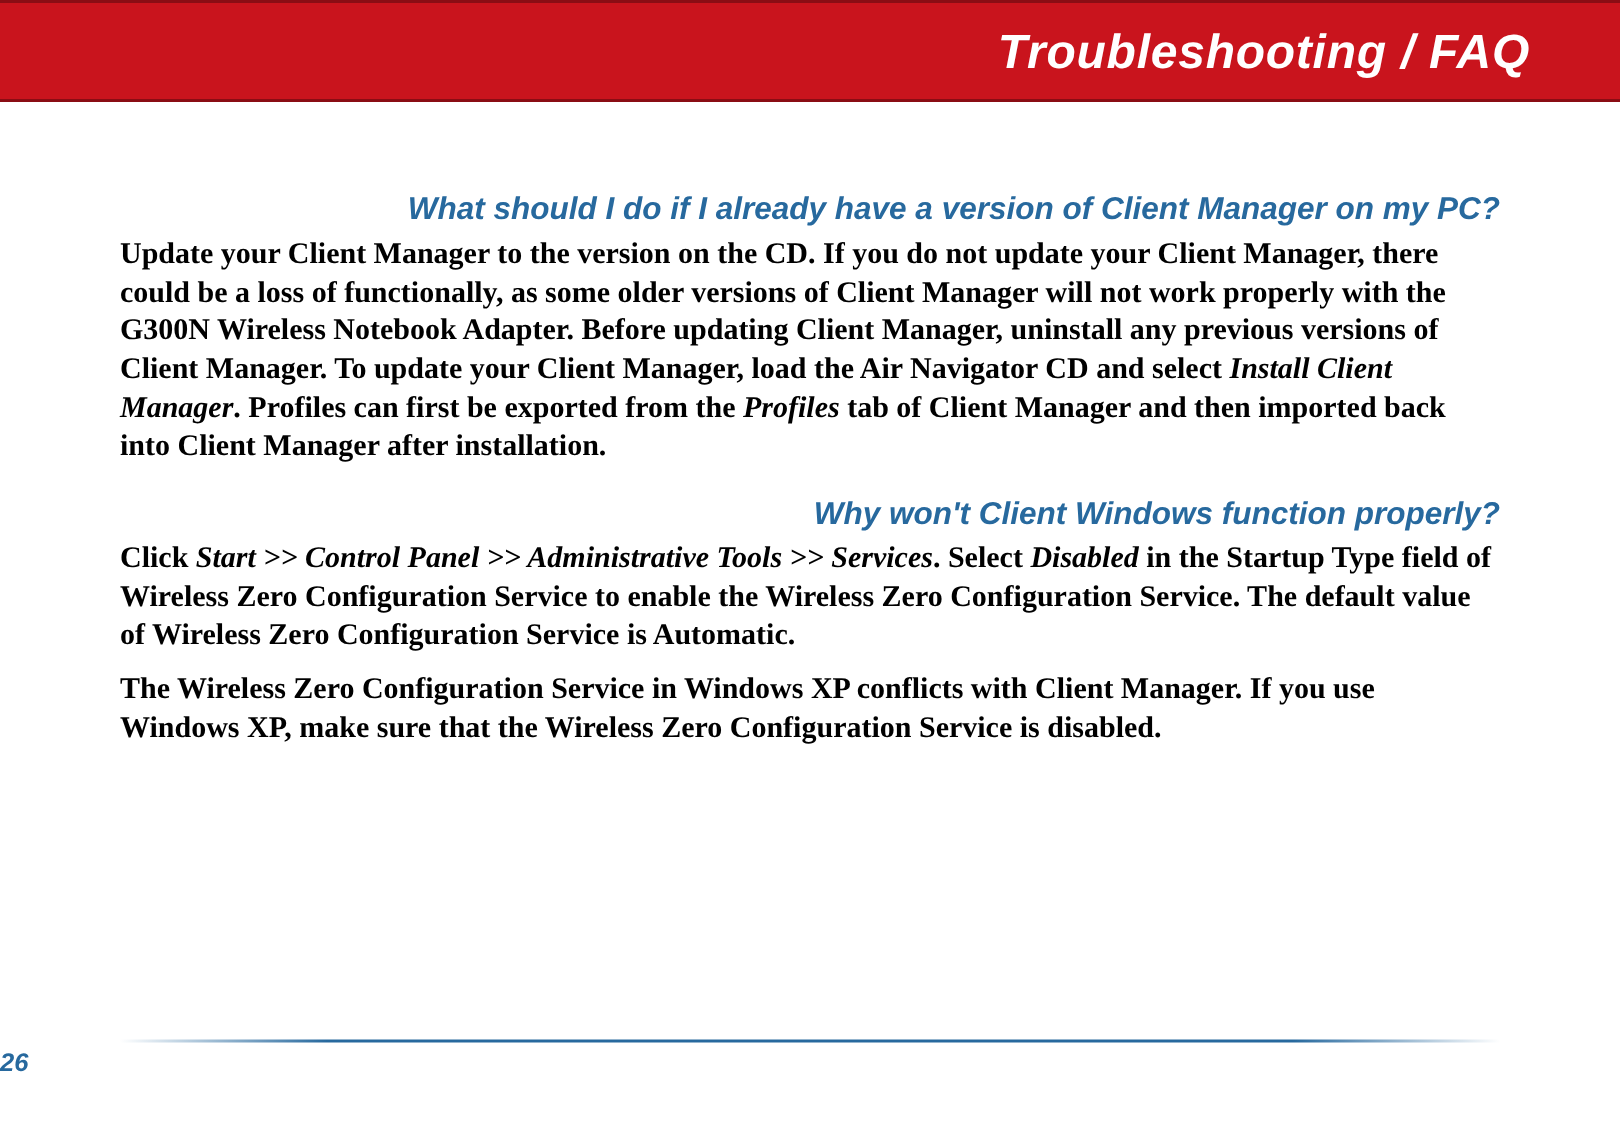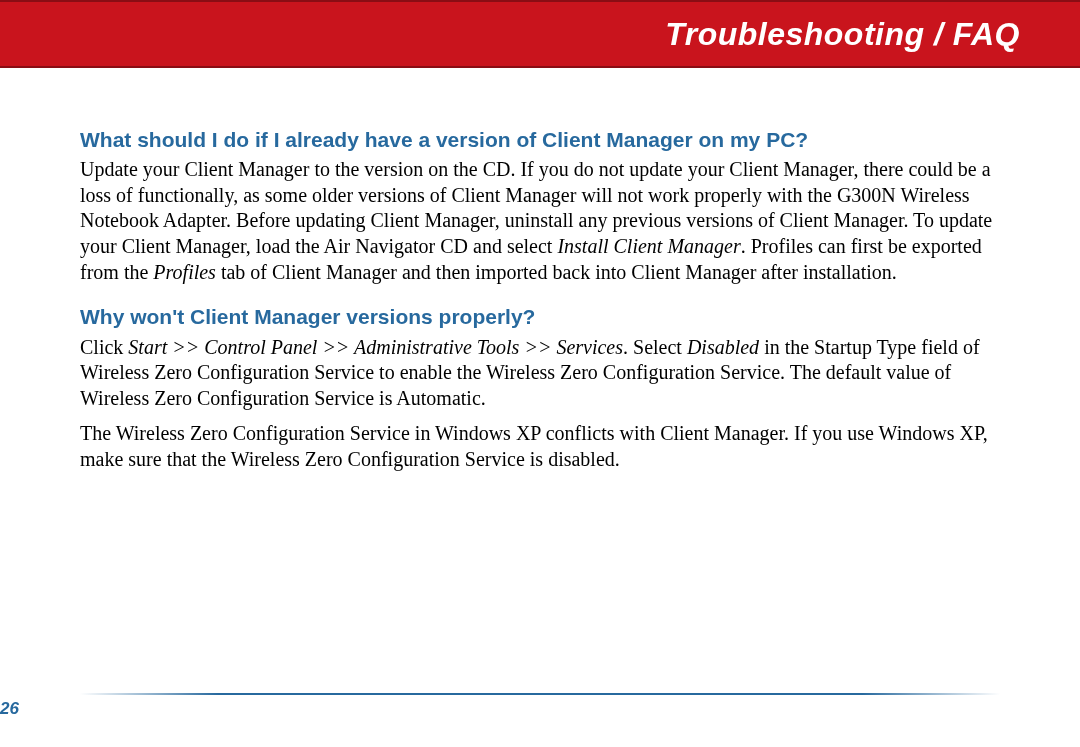--- a/index.html
+++ b/index.html
@@ -31,30 +31,33 @@
     font-weight: bold;
     font-size: 32px;
     letter-spacing: 0.5px;
   }
   .content {
     padding: 40px 80px 0 80px;
   }
   .question {
     color: #27699e;
     font-family: "Century Gothic", "Futura", "Trebuchet MS", Arial, sans-serif;
+    font-style: italic;
     font-weight: bold;
     font-size: 21px;
     margin: 18px 0 4px 0;
     line-height: 1.3;
+    text-align: right;
   }
   .answer {
     font-size: 20px;
     line-height: 1.28;
     margin: 0 4px 10px 0;
     font-family: Georgia, 'Times New Roman', serif;
+    font-weight: bold;
   }
   .ital {
     font-style: italic;
   }
   .footer {
     position: absolute;
     bottom: 28px;
     left: 0;
     width: 100%;
     text-align: left;
@@ -80,21 +83,21 @@
   <span class="header-title">Troubleshooting / FAQ</span>
 </div>
 
 <div class="content">
 
   <div class="question">What should I do if I already have a version of Client Manager on my PC?</div>
   <p class="answer">
     <span>Update your Client Manager to the version on the CD. If you do not update your Client Manager, there could be a loss of functionally, as some older versions of Client Manager will not work properly with the G300N Wireless Notebook Adapter. Before updating Client Manager, uninstall any previous versions of Client Manager. To update your Client Manager, load the Air Navigator CD and select </span><span class="ital">Install Client Manager</span><span>. Profiles can first be exported from the </span><span class="ital">Profiles</span><span> tab of Client Manager and then imported back into Client Manager after installation.</span>
   </p>
 
-  <div class="question">Why won't Client Manager versions properly?</div>
+  <div class="question">Why won't Client Windows function properly?</div>
   <p class="answer">
     <span>Click </span><span class="ital">Start &gt;&gt; Control Panel &gt;&gt; Administrative Tools &gt;&gt; Services</span><span>. Select </span><span class="ital">Disabled</span><span> in the Startup Type field of Wireless Zero Configuration Service to enable the Wireless Zero Configuration Service. The default value of Wireless Zero Configuration Service is Automatic.</span>
   </p>
   <p class="answer">The Wireless Zero Configuration Service in Windows XP conflicts with Client Manager.  If you use Windows XP, make sure that the Wireless Zero Configuration Service is disabled.</p>
 
 
 </div>
 
 <div class="footer">
   <div class="footer-line"></div>

